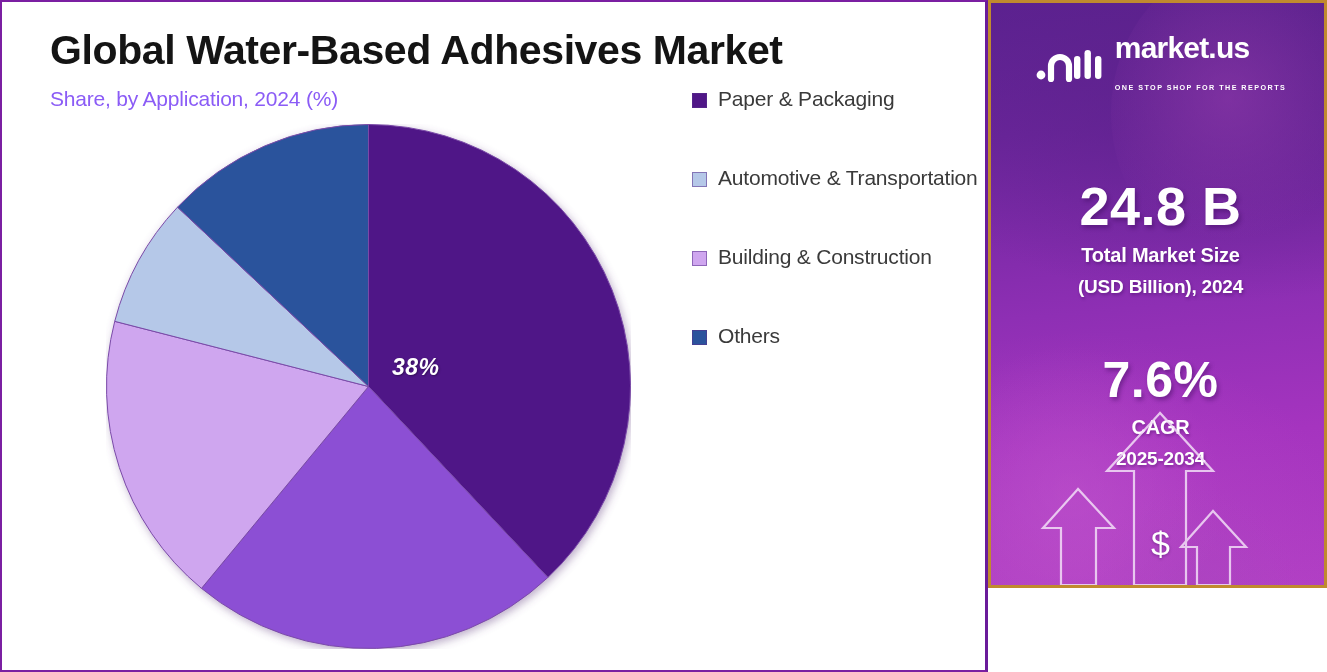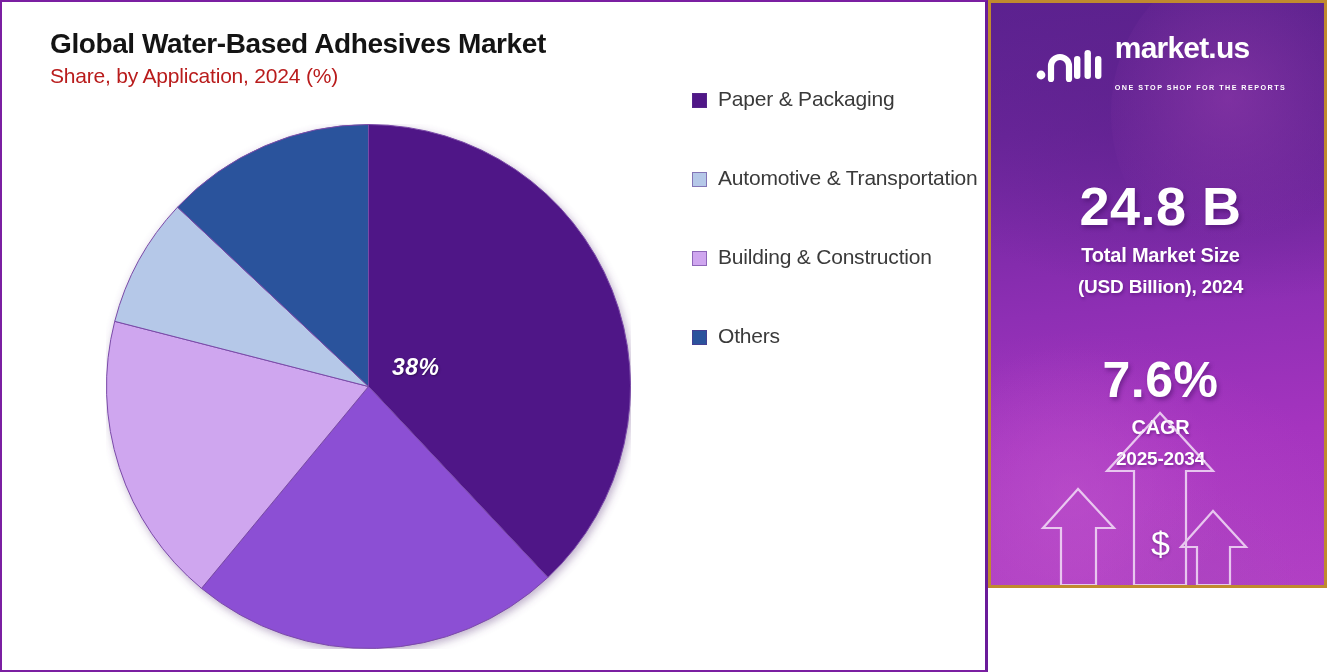--- a/index.html
+++ b/index.html
@@ -33,32 +33,32 @@
     overflow: hidden;
   }
 
   .title-block {
     position: absolute;
     left: 48px;
     top: 26px;
     width: 640px;
   }
   .chart-title {
-    font-size: 28px;
+    font-size: 41px;
     font-weight: bold;
     color: #141414;
     letter-spacing: -0.4px;
     line-height: 1.12;
     white-space: nowrap;
   }
   .chart-subtitle {
     font-size: 21px;
     font-weight: normal;
-    color: #b91c1c;
-    margin-top: 5px;
+    color: #8b5cf6;
+    margin-top: 13px;
     letter-spacing: -0.2px;
     white-space: nowrap;
   }
 
   
   .pie-wrap {
     position: absolute;
     left: 104px;
     top: 122px;
     width: 525px;

